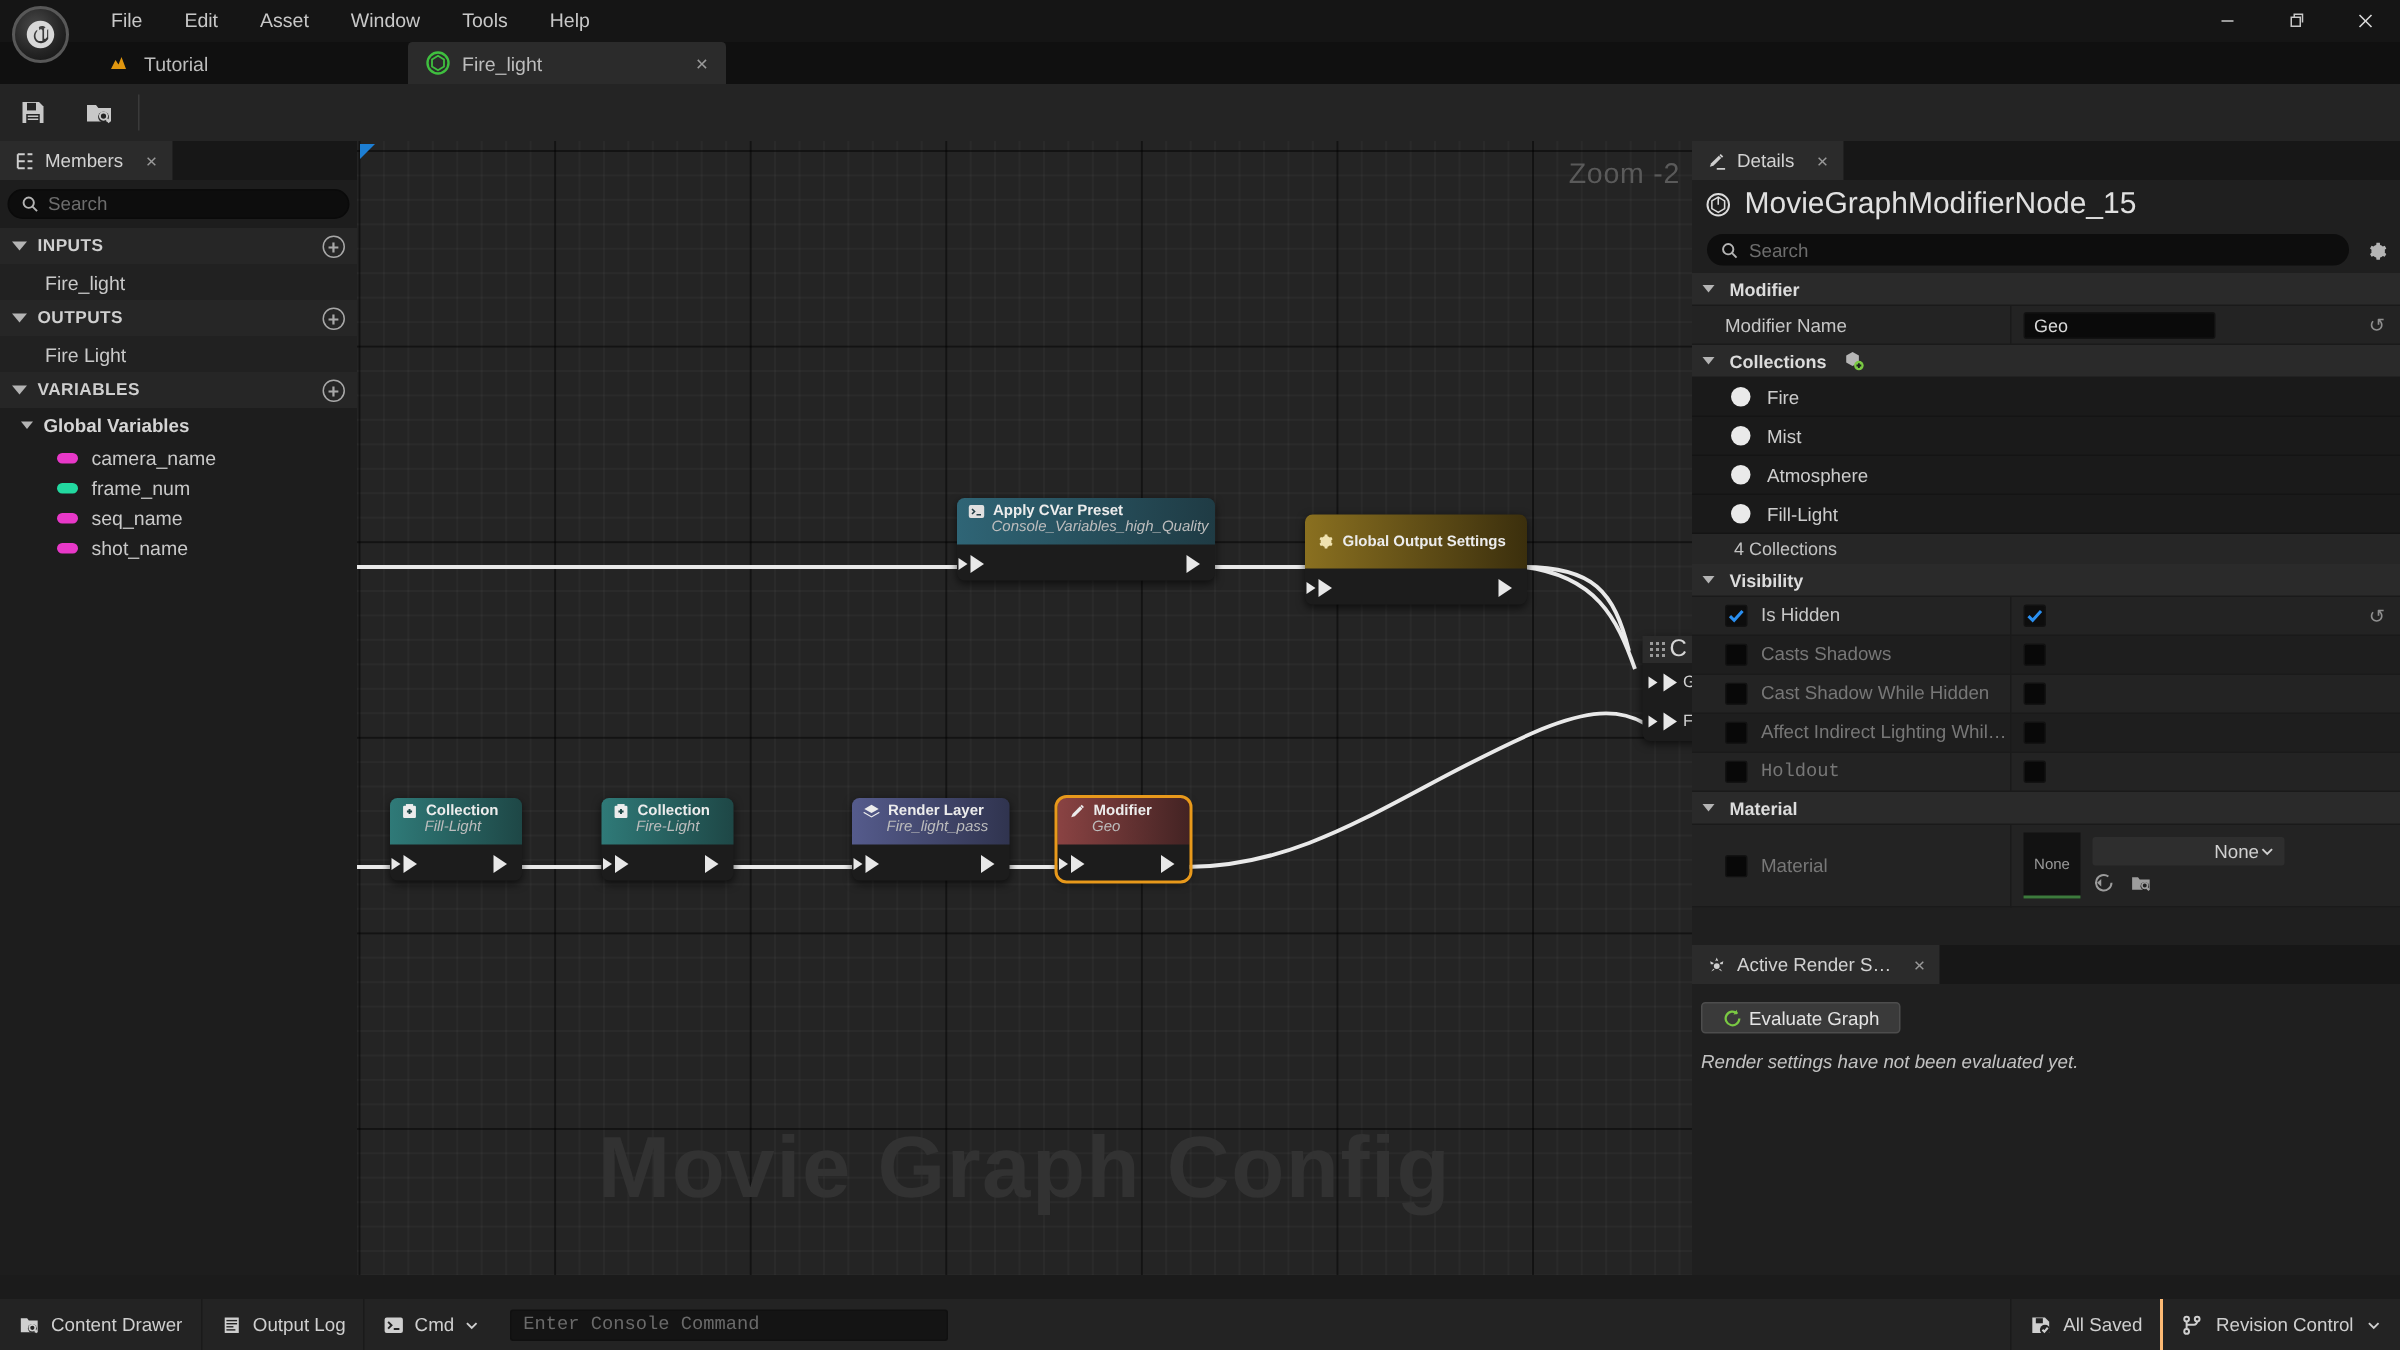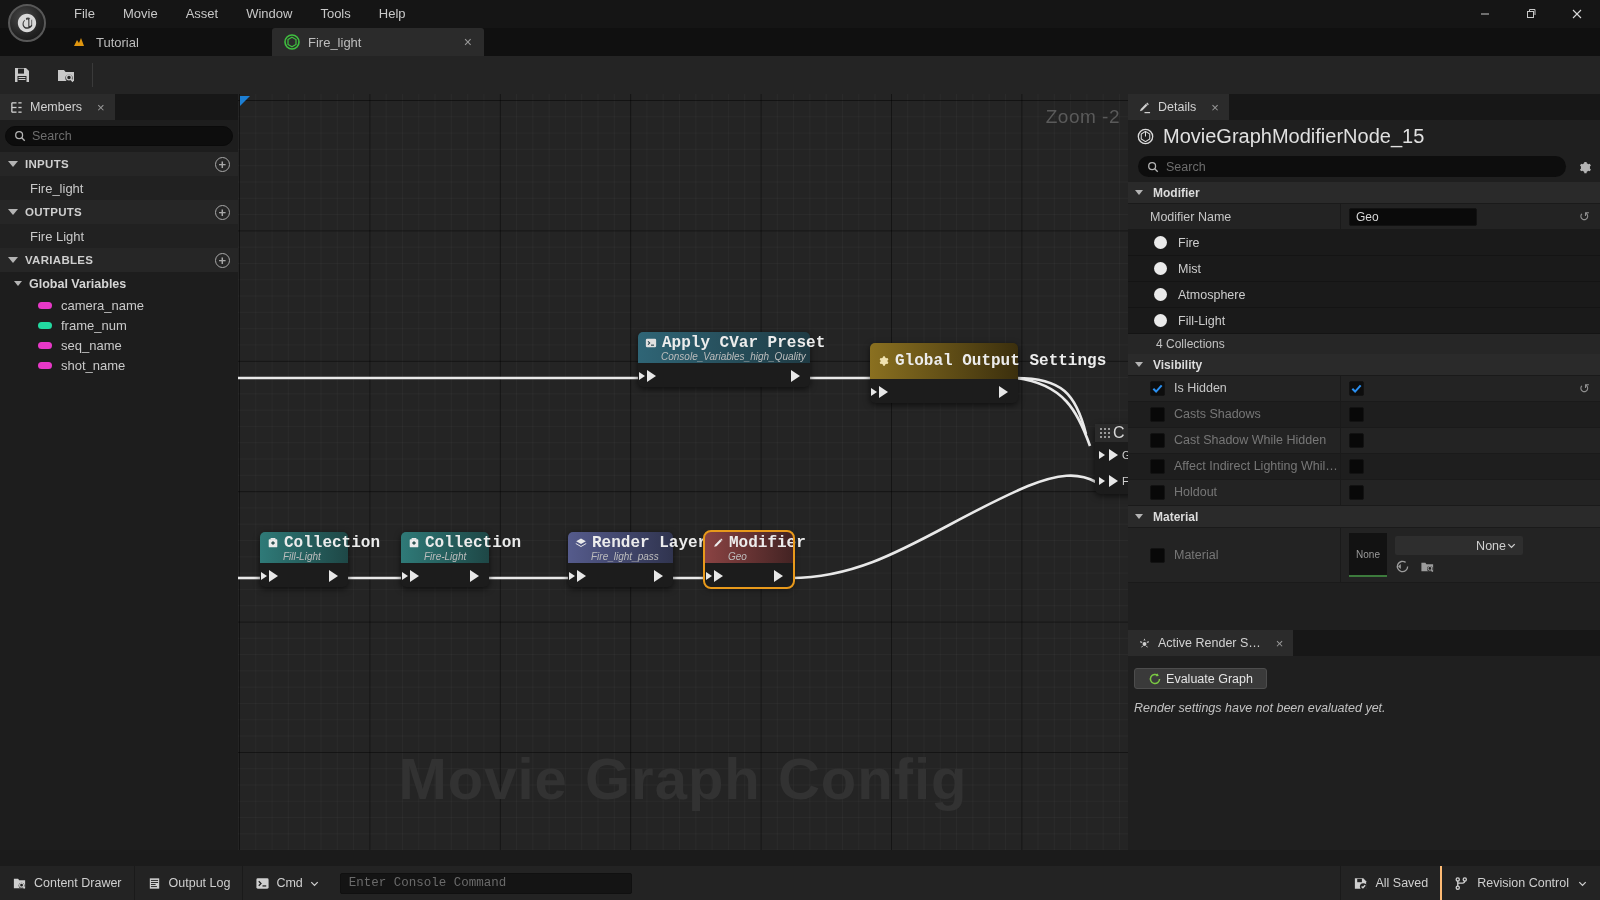--- a/index.html
+++ b/index.html
@@ -100,21 +100,21 @@
   .watermark {
     position:absolute; left:0; right:0; bottom:38px; text-align:center;
     font-size:58px; font-weight:bold; color:#323232; letter-spacing:1px; white-space:nowrap;
   }
 
   
   .gnode { position:absolute; border-radius:5px; background:#1c1c1c; box-shadow:0 2px 6px rgba(0,0,0,.6); }
   .gnode .nhead { height:36px; border-top-left-radius:5px; border-top-right-radius:5px; display:flex; align-items:center; gap:6px; padding:0 6px; }
   .gnode.tall .nhead { height:31px; flex-direction:column; align-items:flex-start; gap:0; padding:2px 6px 0 6px; }
   .nhead-line { display:flex; align-items:center; gap:5px; }
-  .ntitle { font-size:16px; font-weight:bold; color:#ececec; white-space:nowrap;font-family:Liberation Mono, monospace; }
+  .ntitle { font-size:10px; font-weight:bold; color:#ececec; white-space:nowrap; }
   .nsub { font-size:10px; font-style:italic; color:#bdbdbd; padding-left:17px; white-space:nowrap; line-height:10px; }
   .nbody { height:24px; position:relative; border-bottom-left-radius:5px; border-bottom-right-radius:5px; }
   .nico { width:13px; height:13px; display:flex; align-items:center; justify-content:center; flex:0 0 auto; }
   .nico svg { width:12px; height:12px; }
   .pin { position:absolute; top:7px; width:0; height:0; border-top:6px solid transparent; border-bottom:6px solid transparent; border-left:9px solid #e8e8e8; }
   .pin.small { border-top-width:4px; border-bottom-width:4px; border-left-width:6px; top:9px; }
   .gnode.selected { outline:2px solid #e8991b; outline-offset:0px; border-radius:6px; }
 
   svg.wires { position:absolute; inset:0; width:890px; height:756px; pointer-events:none; }
 
@@ -192,21 +192,21 @@
 <div class="app">
 
   <div class="titlebar">
     <div class="ue-logo">
       <svg viewBox="0 0 24 24" fill="#d8d8d8">
           <path d="M12 2C6.5 2 2 6.5 2 12s4.5 10 10 10 10-4.5 10-10S17.5 2 12 2zm-1.2 4.6c1.6-1.1 3.6-.9 4.9.3-.6.1-1.1.5-1.1 1.2v6.5c0 .5.4.8.8.6.6-.3 1.1-.8 1.4-1.3V9.1c0-.5.3-.9.8-1v7.1c-1.1 1.7-3 2.9-5 3.1-2.6.2-4.7-1.4-5.3-3.7-.5-2 .1-4 1.4-5.3.3-.3.7-.6 1.1-.8l-.3 1.4c-1 1.1-1.4 2.7-1 4.2.5 1.8 2.2 2.9 4 2.6.3 0 .6-.1.9-.2V9.4c0-.8-.5-1.3-1.2-1.3-.5 0-.9.3-1.1.8l-.3-2.3z"></path>
         </svg>
     </div>
     <div class="menubar">
       <div class="menu-item">File</div>
-      <div class="menu-item">Movie</div>
+      <div class="menu-item">Edit</div>
       <div class="menu-item">Asset</div>
       <div class="menu-item">Window</div>
       <div class="menu-item">Tools</div>
       <div class="menu-item">Help</div>
     </div>
     <div class="wincontrols">
       <div class="wc">
         <svg viewBox="0 0 12 12" stroke="#c8c8c8" stroke-width="1">
             <line x1="2" y1="6" x2="10" y2="6"></line>
           </svg>
@@ -567,20 +567,31 @@
       <span>Modifier</span>
     </div>
     <div class="prow">
       <div class="pname">Modifier Name</div>
       <div class="pvalue">
         <div class="txtfield">Geo</div>
         <span class="revert">↺</span>
       </div>
     </div>
 
+    <div class="cat-header">
+      <span class="caret sm"></span>
+      <span>Collections</span>
+      <span class="icon" style="margin-left:7px;">
+        <svg viewBox="0 0 16 16" width="15" height="15">
+            <path d="M7.5 1.8L12 4.2v5.1L7.5 11.7 3 9.3V4.2z" fill="#b6b6b6"></path>
+            <circle cx="12" cy="11.4" r="3.4" fill="#7ac943"></circle>
+            <path d="M12 9.7v3.4M10.3 11.4h3.4" stroke="#1f1f1f" stroke-width="1.3"></path>
+          </svg>
+      </span>
+    </div>
     <div class="coll-row">
       <span class="coll-dot"></span>
       <span>Fire</span>
     </div>
     <div class="coll-row">
       <span class="coll-dot"></span>
       <span>Mist</span>
     </div>
     <div class="coll-row">
       <span class="coll-dot"></span>
@@ -642,21 +653,21 @@
         <span class="pname dim" style="width:auto;padding-left:0;">Affect Indirect Lighting While Hid…</span>
       </div>
       <div class="pvalue">
         <span class="chk"></span>
       </div>
     </div>
 
     <div class="prow">
       <div class="pname cb">
         <span class="chk chk-indent"></span>
-        <span class="pname dim" style="width:auto;padding-left:0;">Holdout</span>
+        <span class="pname dim" style="width:auto;padding-left:0;font-family:Liberation Mono, monospace;">Holdout</span>
       </div>
       <div class="pvalue">
         <span class="chk"></span>
       </div>
     </div>
 
     <div class="cat-header">
       <span class="caret sm"></span>
       <span>Material</span>
     </div>

